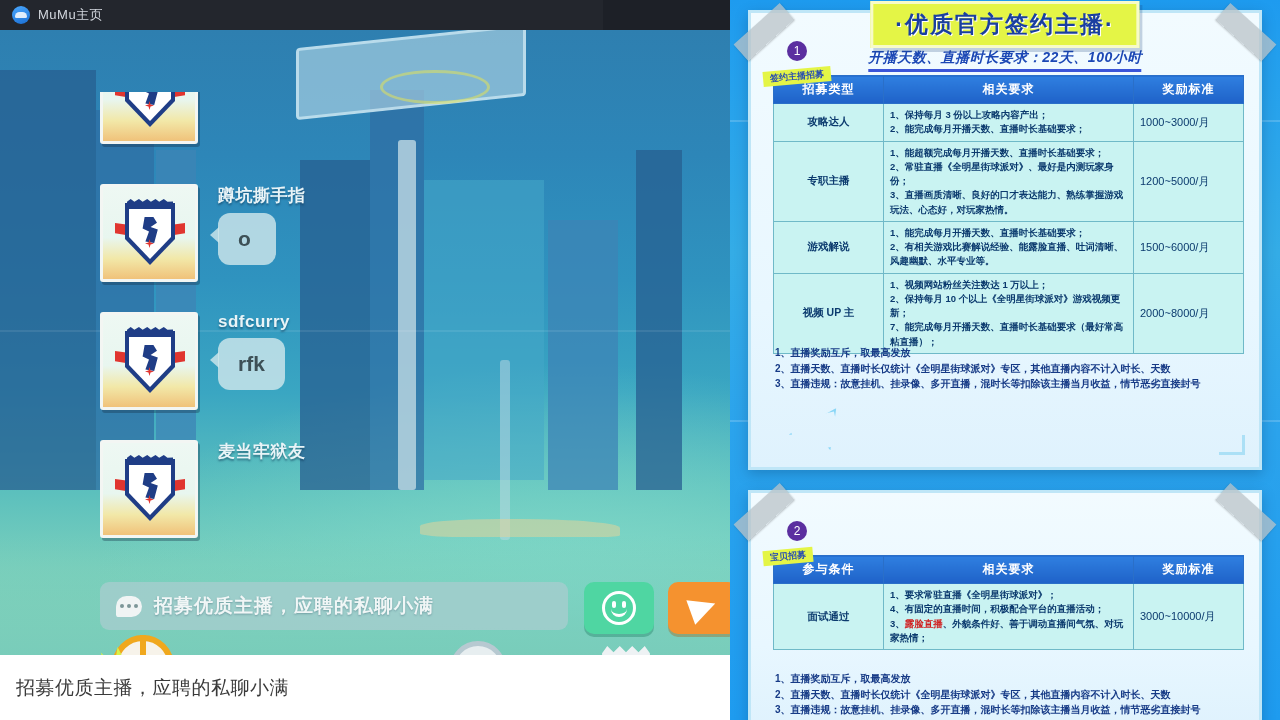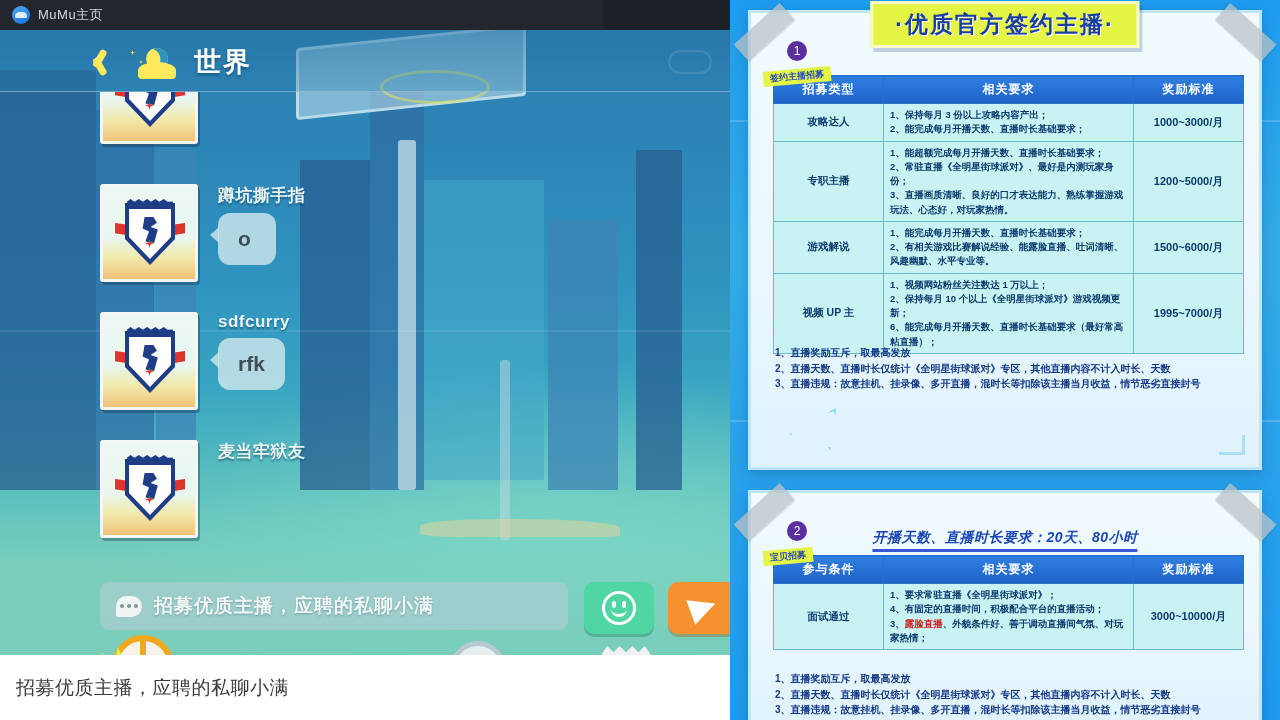--- a/index.html
+++ b/index.html
@@ -337,21 +337,21 @@
   table.req th {
     background: linear-gradient(180deg,#2f7fe0,#1f62c8);
     color:#fff; font-size:12px; font-weight:bold; letter-spacing:1px;
     padding:5px 3px; border:1px solid #2a6fc8; text-align:center;
   }
   table.req td {
     background:#c9f3f2; border:1px solid #6fb9c8; padding:4px 6px;
     vertical-align: middle; line-height:1.5;
   }
   table.req td.type { text-align:center; font-weight:bold; font-size:10.5px; white-space:nowrap;}
-  table.req td.pay { text-align:center; font-weight:bold; font-size:11px; white-space:nowrap;}
+  table.req td.pay { text-align:left; font-weight:normal; font-size:11px; white-space:nowrap;}
   table.req td.reqs { font-weight:bold; }
   table.req td.reqs div { white-space: normal; }
   .hl { color:#d01f1f; }
   .notes {
     position:absolute; left:24px; width:470px;
     color:#163a86; font-size:10px; font-weight:bold; line-height:1.55;
   }
   #notes1 { top:332px; }
   #notes2 { top:178px; }
   .doodle-plane {
@@ -394,31 +394,20 @@
       <div class="bld l" style="left:548px;top:190px;width:70px;height:270px;"></div>
       <div class="bld d" style="left:636px;top:120px;width:46px;height:340px;"></div>
       <div class="pole" style="left:398px;top:110px;width:18px;height:350px;"></div>
       <div class="pole" style="left:500px;top:330px;width:10px;height:180px;opacity:.5;"></div>
       <div class="board" style="left:296px;top:6px;width:230px;height:72px;transform:skewY(-6deg);"></div>
       <div class="court-arc" style="left:380px;top:40px;width:110px;height:34px;"></div>
       <div class="hz" style="top:300px;opacity:.25;"></div>
       <div class="sea"></div>
       <div class="sand"></div>
 
-      <div class="g-top">
-        <div class="g-back"></div>
-        <div class="g-moon">
-          <span class="st1"></span>
-            <span class="st2"></span>
-          <div class="moon"></div>
-            <div class="hill"></div>
-        </div>
-        <div class="g-title">世界</div>
-        <div class="g-topright"></div>
-      </div>
 
       <div class="chatlist">
 
         <div class="msg" style="top:-46px;">
           <div class="avatar">
             <div class="bg"></div>
             <div class="crest">
               <div class="rib-l"></div>
                 <div class="rib-r"></div>
               <div class="shield"></div>
@@ -531,20 +520,21 @@
 
   <div class="poster">
     <div class="poster-bg-line" style="left:0;top:120px;width:550px;"></div>
     <div class="poster-bg-line" style="left:0;top:420px;width:550px;"></div>
 
     <div class="card" id="card1">
       <div class="tape tl"></div>
       <div class="tape tr"></div>
       <div class="ctitle">·优质官方签约主播·</div>
       <div class="cbadge">1</div>
+      <div class="csub">开播天数、直播时长要求：22天、100小时</div>
       <div class="labelchip">签约主播招募</div>
 
       <table class="req" id="tbl1">
         <colgroup>
             <col style="width:110px">
             <col style="width:250px">
             <col style="width:110px">
           </colgroup>
         <thead>
           <tr>
@@ -577,42 +567,41 @@
               <div>1、能完成每月开播天数、直播时长基础要求；</div>
               <div>2、有相关游戏比赛解说经验、能露脸直播、吐词清晰、风趣幽默、水平专业等。</div>
             </td>
             <td class="pay">1500~6000/月</td>
           </tr>
           <tr>
             <td class="type">视频 UP 主</td>
             <td class="reqs">
               <div>1、视频网站粉丝关注数达 1 万以上；</div>
               <div>2、保持每月 10 个以上《全明星街球派对》游戏视频更新；</div>
-              <div>6、能完成每月开播天数、直播时长基础要求（最好常高粘直播）；</div>
+              <div>7、能完成每月开播天数、直播时长基础要求（最好常高粘直播）；</div>
             </td>
-            <td class="pay">1995~7000/月</td>
+            <td class="pay">2000~8000/月</td>
           </tr>
         </tbody>
       </table>
 
       <div class="notes" id="notes1">
         <div>1、直播奖励互斥，取最高发放</div>
         <div>2、直播天数、直播时长仅统计《全明星街球派对》专区，其他直播内容不计入时长、天数</div>
         <div>3、直播违规：故意挂机、挂录像、多开直播，混时长等扣除该主播当月收益，情节恶劣直接封号</div>
       </div>
 
       <div class="doodle-plane"></div>
       <div class="doodle-corner"></div>
     </div>
 
     <div class="card" id="card2">
       <div class="tape tl"></div>
       <div class="tape tr"></div>
       <div class="cbadge">2</div>
-      <div class="csub">开播天数、直播时长要求：20天、80小时</div>
       <div class="labelchip">宝贝招募</div>
 
       <table class="req" id="tbl2">
         <colgroup>
             <col style="width:110px">
             <col style="width:250px">
             <col style="width:110px">
           </colgroup>
         <thead>
           <tr>

